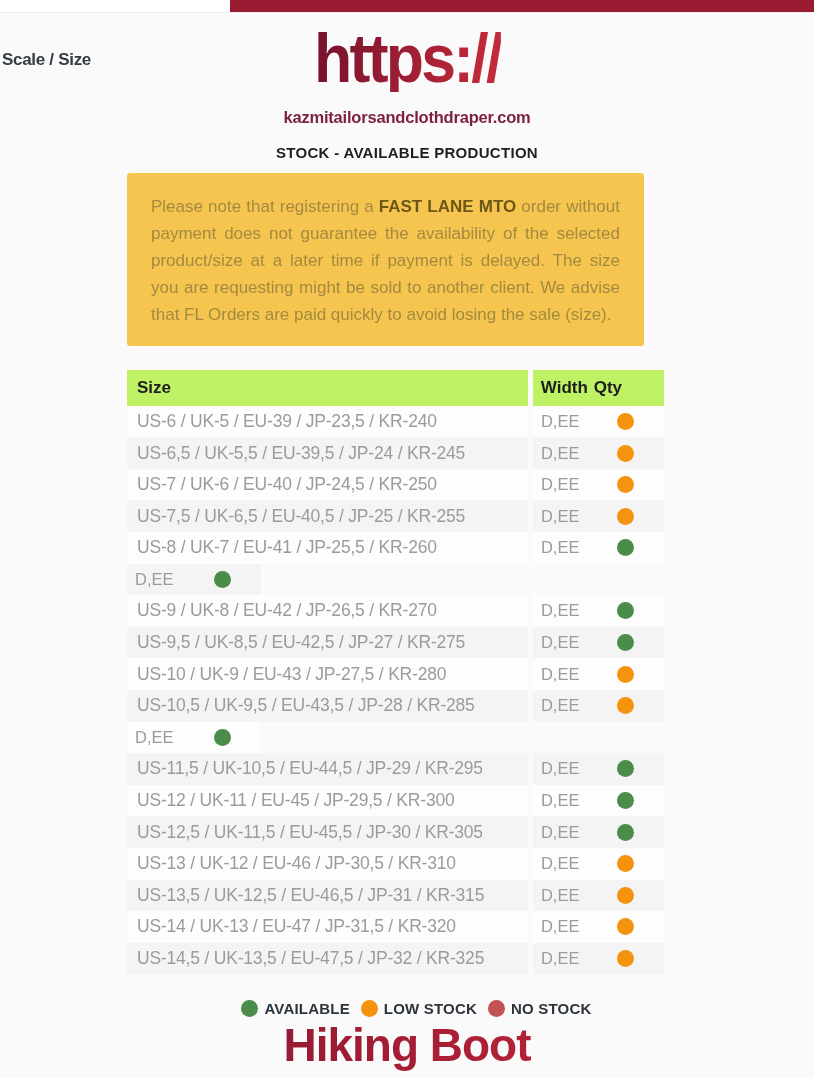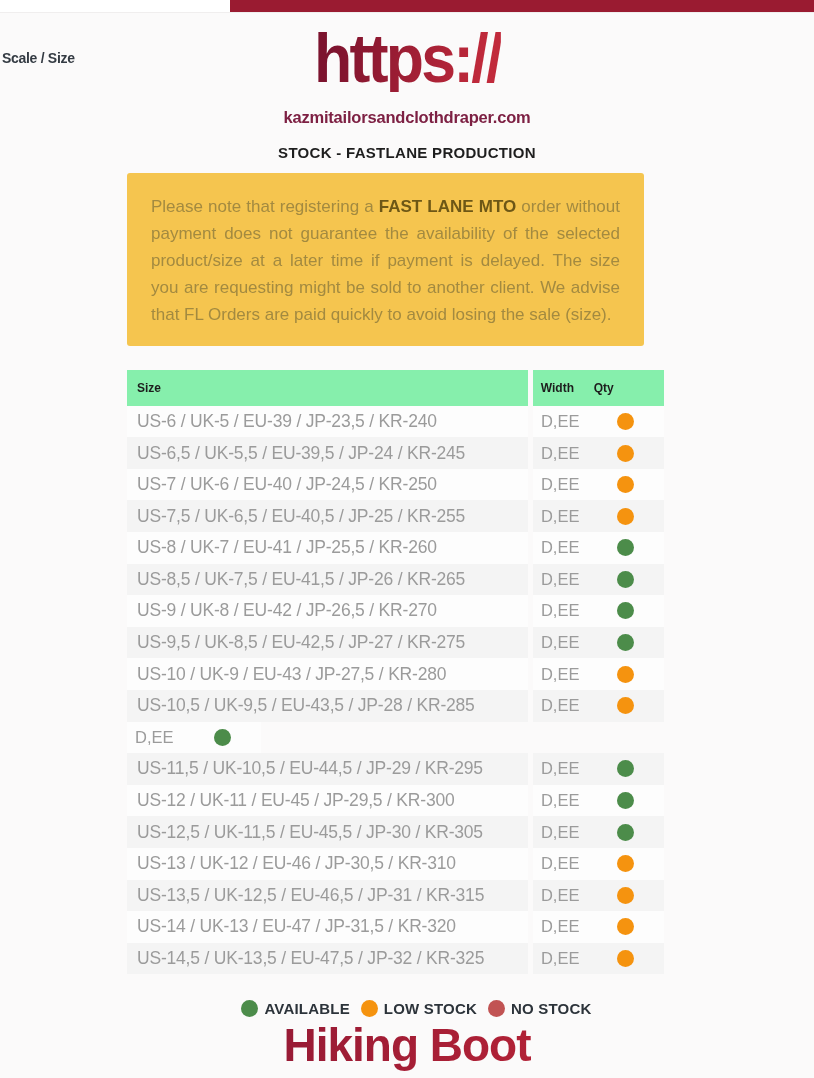--- a/index.html
+++ b/index.html
@@ -5,21 +5,21 @@
   * { margin:0; padding:0; box-sizing:border-box; }
   html,body { background:#ffffff; }
   body { font-family:"Liberation Sans","DejaVu Sans",sans-serif; }
   .page { position:relative; width:814px; height:1078px; background:#fbfafa; overflow:hidden; margin:0 auto; }
 
   
   .top-strip { position:relative; height:13px; background:#ffffff; border-bottom:1px solid #f0eeee; }
   .top-bar { position:absolute; top:0; right:0; left:230px; height:12px; background:#9a1b31; }
 
   
-  .page-label { position:absolute; top:50px; left:2px; font-size:14px; font-weight:bold; color:#343b43; letter-spacing:-0.3px; }
+  .page-label { position:absolute; top:50px; left:2px; font-size:17px; font-weight:bold; color:#343b43; letter-spacing:-0.3px; }
 
   
   .logo-wrap { text-align:center; padding-top:12px; }
   .logo-main {
     display:inline-block; font-size:68px; font-weight:800; letter-spacing:-3px; line-height:0.98;
     color:#a31c33;
     background:linear-gradient(100deg,#7c132e 10%,#c12a3b 90%);
     -webkit-background-clip:text; background-clip:text; -webkit-text-fill-color:transparent;
     transform:scaleX(0.92); transform-origin:center;
   }
@@ -33,21 +33,21 @@
   .notice b { color:#6d5716; font-weight:bold; }
 
   
   .size-table { margin:24px 0 0 127px; width:537px; }
   .t-row, .t-head { display:flex; }
   .cell { overflow:hidden; white-space:nowrap; }
   .c-size  { width:410px; margin-right:5px; padding-left:10px; }
   .c-width { width:56px;  padding-left:8px; }
   .c-qty   { width:78px;  display:flex; align-items:center; justify-content:center; }
   .t-head { height:36px; }
-  .t-head .cell { background:#86efac; display:flex; align-items:center; font-size:12px; font-weight:bold; color:#1d1d1d; }
+  .t-head .cell { background:#bef264; display:flex; align-items:center; font-size:17px; font-weight:bold; color:#1d1d1d; }
   .t-head .c-qty { justify-content:flex-start; padding-left:6px; }
   .t-row { height:31.6px; }
   .t-row .cell { display:flex; align-items:center; color:#9b9b9b; }
   .t-row .c-size  { font-size:17.5px; letter-spacing:-0.2px; }
   .t-row .c-width { font-size:16.5px; }
   .rows > .t-row:nth-child(odd)  .cell { background:#fdfdfd; }
   .rows > .t-row:nth-child(even) .cell { background:#f4f4f4; }
   .dot { width:17px; height:17px; border-radius:50%; flex:none; }
 
   
@@ -70,21 +70,21 @@
 
   <div class="top-strip">
     <div class="top-bar"></div>
   </div>
 
   <div class="page-label">Scale / Size</div>
 
   <div class="logo-wrap">
     <div class="logo-main">https://</div>
     <div class="logo-domain">kazmitailorsandclothdraper.com</div>
-    <div class="stock-heading">STOCK - FASTLANE PRODUCTION</div>
+    <div class="stock-heading">STOCK - AVAILABLE PRODUCTION</div>
   </div>
 
   <div class="notice"><span>Please note that registering a </span><b>FAST LANE MTO</b><span> order without payment does not guarantee the availability of the selected product/size at a later time if payment is delayed. The size you are requesting might be sold to another client. We advise that FL Orders are paid quickly to avoid losing the sale (size).</span></div>
 
   <div class="size-table">
     <div class="t-head">
       <div class="cell c-size">Size</div>
       <div class="cell c-width">Width</div>
       <div class="cell c-qty">Qty</div>
     </div>
@@ -124,21 +124,20 @@
 
         <div class="t-row">
           <div class="cell c-size">US-8 / UK-7 / EU-41 / JP-25,5 / KR-260</div>
           <div class="cell c-width">D,EE</div>
           <div class="cell c-qty">
             <span class="dot" style="background: rgb(76, 140, 74);"></span>
           </div>
         </div>
 
         <div class="t-row">
-          <div class="cell c-size">US-8,5 / UK-7,5 / EU-41,5 / JP-26 / KR-265</div>
           <div class="cell c-width">D,EE</div>
           <div class="cell c-qty">
             <span class="dot" style="background: rgb(76, 140, 74);"></span>
           </div>
         </div>
 
         <div class="t-row">
           <div class="cell c-size">US-9 / UK-8 / EU-42 / JP-26,5 / KR-270</div>
           <div class="cell c-width">D,EE</div>
           <div class="cell c-qty">

